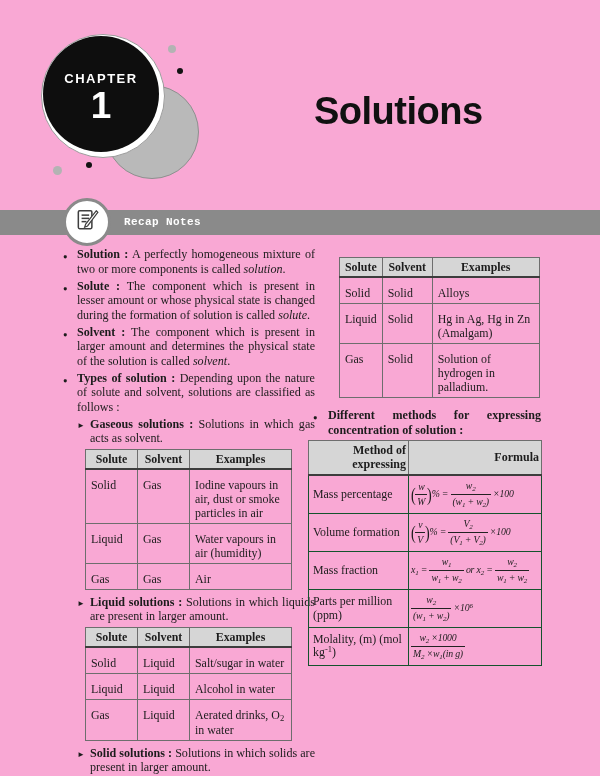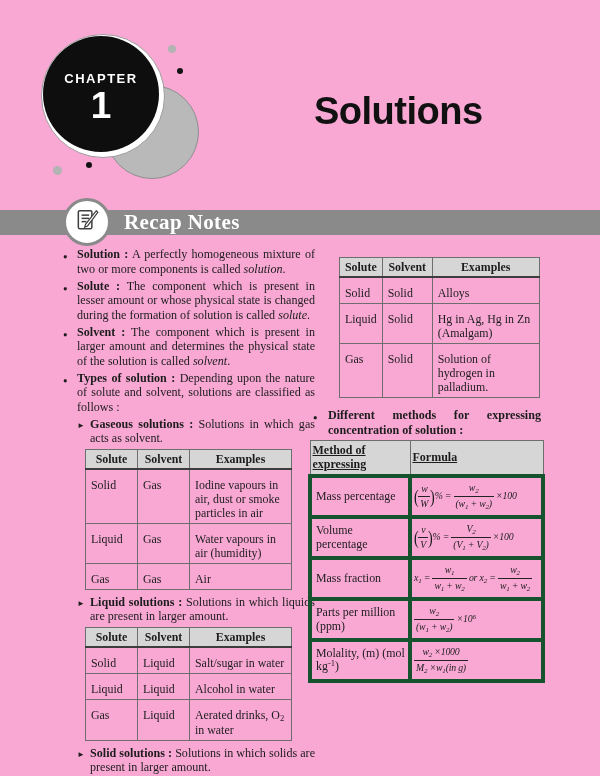--- a/index.html
+++ b/index.html
@@ -25,21 +25,21 @@
   .dot.d4{left:53px;top:166px;width:9px;height:9px;background:#b3b3b3;}
 
   
   .page-title{position:absolute;left:314px;top:90px;margin:0;
         font-family:"Liberation Sans",sans-serif;font-weight:bold;font-size:38px;
         letter-spacing:-0.5px;color:#111;}
 
   
   .banner{position:absolute;left:0;top:210px;width:600px;height:25px;background:var(--banner);}
   .banner-title{position:absolute;left:124px;top:0;line-height:25px;color:#fff;
-        font-family:Liberation Serif, serif;font-weight:bold;font-size:21px;letter-spacing:0.4px;}
+        font-family:Liberation Mono, monospace;font-weight:bold;font-size:11px;letter-spacing:0.4px;}
   .banner-circle{position:absolute;left:63px;top:-12px;width:42px;height:42px;background:#fff;
         border:3px solid var(--banner);border-radius:50%;display:flex;align-items:center;justify-content:center;}
 
   
   .col{position:absolute;}
   .col-left{left:62px;top:247px;width:253px;}
   .col-right{left:308px;top:249px;width:233px;}
 
   .para{position:relative;padding-left:15px;margin:0 0 2.5px;text-align:justify;
         font-size:12.1px;line-height:14.5px;}
@@ -53,22 +53,22 @@
 
   
   .tbl{border-collapse:collapse;margin:3px 0 5px 23px;font-size:11.9px;line-height:14px;}
   .tbl th,.tbl td{border:1px solid #6e6e6e;padding:8px 5px 3px;vertical-align:top;text-align:left;}
   .tbl th{background:var(--hdr);font-weight:bold;text-align:center;border-bottom:2px solid #3d3d3d;padding:2px 4px;}
   .tbl.tbl-right{margin:8px 0 10px 31px;}
 
   
   .ftbl{border-collapse:collapse;margin:3px 0 0 0;table-layout:fixed;width:233px;}
   .ftbl th{background:var(--hdr);border:1px solid #6e6e6e;border-bottom:2px solid #3d3d3d;
-        padding:3px 2px;text-align:left;font-size:12px;line-height:13.5px;text-decoration:underline;}
-  .ftbl td{border:4px solid #14532d;vertical-align:middle;}
+        padding:3px 2px;text-align:right;font-size:12px;line-height:13.5px;}
+  .ftbl td{border:1px solid #14532d;vertical-align:middle;}
   .ftbl td.method{padding:3px 2px 3px 4px;font-size:11.9px;line-height:13.5px;}
   .ftbl td.formula{font-style:italic;font-size:9.8px;letter-spacing:-0.2px;line-height:12px;
         padding:4px 2px;white-space:nowrap;}
   .frac{display:inline-block;vertical-align:middle;text-align:center;}
   .frac .num{display:block;border-bottom:1px solid #222;padding:0 2px 1px;}
   .frac .den{display:block;padding:1px 2px 0;}
   .bigp{display:inline-block;vertical-align:middle;font-size:2em;font-weight:400;
         transform:scaleX(0.72);margin:0 -1px;font-style:normal;}
   sub{font-size:0.72em;vertical-align:baseline;position:relative;top:0.28em;}
   sup{font-size:0.72em;vertical-align:baseline;position:relative;top:-0.45em;}
@@ -220,21 +220,21 @@
             <th>Method of expressing</th>
             <th>Formula</th>
           </tr>
         </thead>
         <tbody>
           <tr>
             <td class="method">Mass percentage</td>
             <td class="formula"><span class="bigp">(</span><span class="frac"><span class="num">w</span><span class="den">W</span></span><span class="bigp">)</span><span>% = </span><span class="frac"><span class="num">w<sub>2</sub></span><span class="den">(w<sub>1</sub> + w<sub>2</sub>)</span></span><span> ×100</span></td>
           </tr>
           <tr>
-            <td class="method">Volume percentage</td>
+            <td class="method">Volume formation</td>
             <td class="formula"><span class="bigp">(</span><span class="frac"><span class="num">v</span><span class="den">V</span></span><span class="bigp">)</span><span>% = </span><span class="frac"><span class="num">V<sub>2</sub></span><span class="den">(V<sub>1</sub> + V<sub>2</sub>)</span></span><span> ×100</span></td>
           </tr>
           <tr>
             <td class="method">Mass fraction</td>
             <td class="formula"><span>x<sub>1</sub> = </span><span class="frac"><span class="num">w<sub>1</sub></span><span class="den">w<sub>1</sub> + w<sub>2</sub></span></span><span> or </span><span>x<sub>2</sub> = </span><span class="frac"><span class="num">w<sub>2</sub></span><span class="den">w<sub>1</sub> + w<sub>2</sub></span></span></td>
           </tr>
           <tr>
             <td class="method">Parts per million (ppm)</td>
             <td class="formula"><span class="frac"><span class="num">w<sub>2</sub></span><span class="den">(w<sub>1</sub> + w<sub>2</sub>)</span></span><span> ×10<sup>6</sup></span></td>
           </tr>

